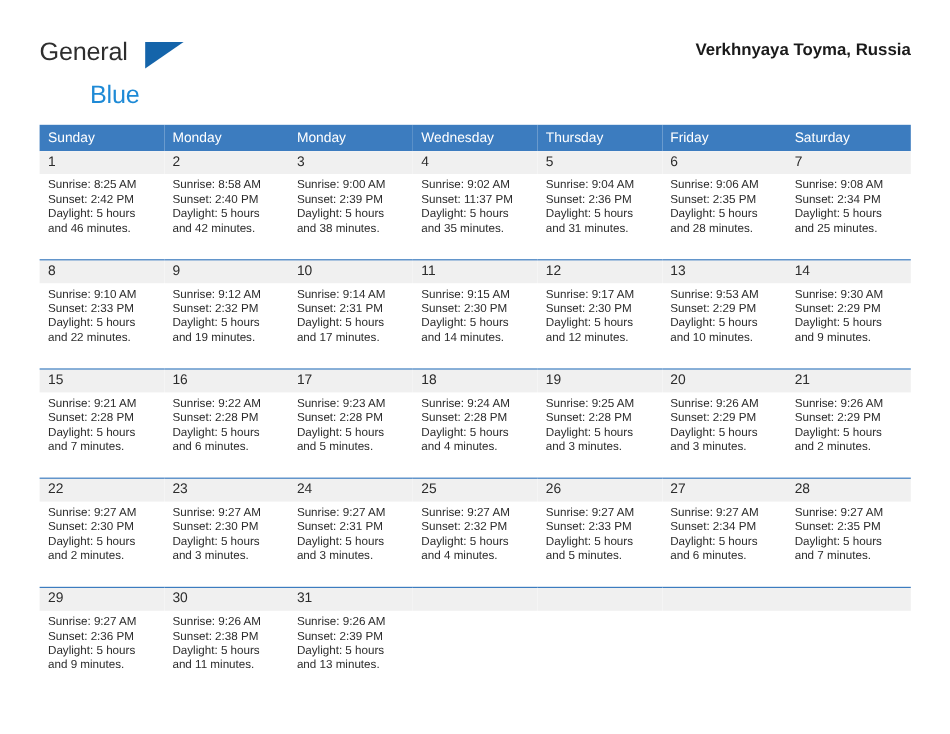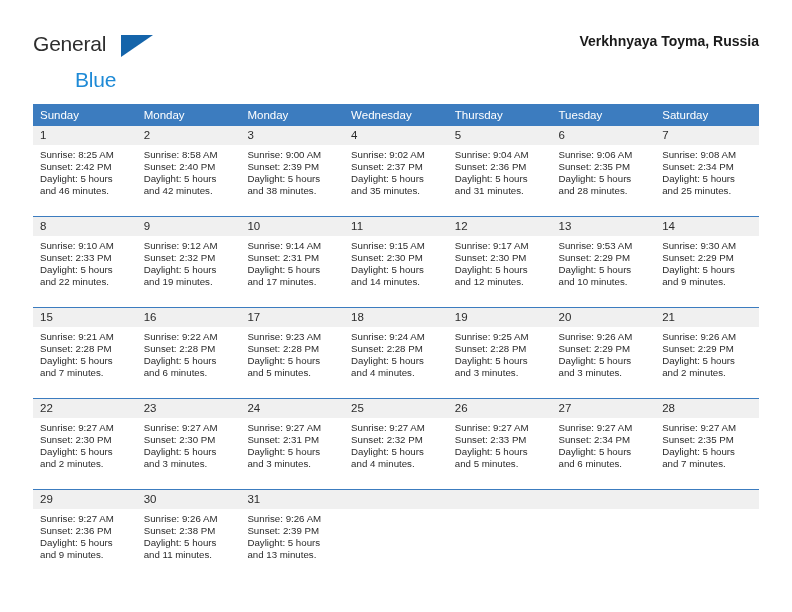--- a/index.html
+++ b/index.html
@@ -167,21 +167,21 @@
   </div>
 
   <table class="calendar">
     <thead>
       <tr>
         <th>Sunday</th>
         <th>Monday</th>
         <th>Monday</th>
         <th>Wednesday</th>
         <th>Thursday</th>
-        <th>Tuesday</th>
+        <th>Friday</th>
         <th>Saturday</th>
       </tr>
     </thead>
     <tbody>
 
       <tr class="week-row week-first">
         <td>
             <div class="cell-inner">
               <div class="daynum">1</div>
               <div class="details">
@@ -212,21 +212,21 @@
                 <div>Daylight: 5 hours</div>
                 <div>and 38 minutes.</div>
               </div>
             </div>
           </td>
         <td>
             <div class="cell-inner">
               <div class="daynum">4</div>
               <div class="details">
                 <div>Sunrise: 9:02 AM</div>
-                <div>Sunset: 2:37 PM</div>
+                <div>Sunset: 11:37 PM</div>
                 <div>Daylight: 5 hours</div>
                 <div>and 35 minutes.</div>
               </div>
             </div>
           </td>
         <td>
             <div class="cell-inner">
               <div class="daynum">5</div>
               <div class="details">
                 <div>Sunrise: 9:04 AM</div>

